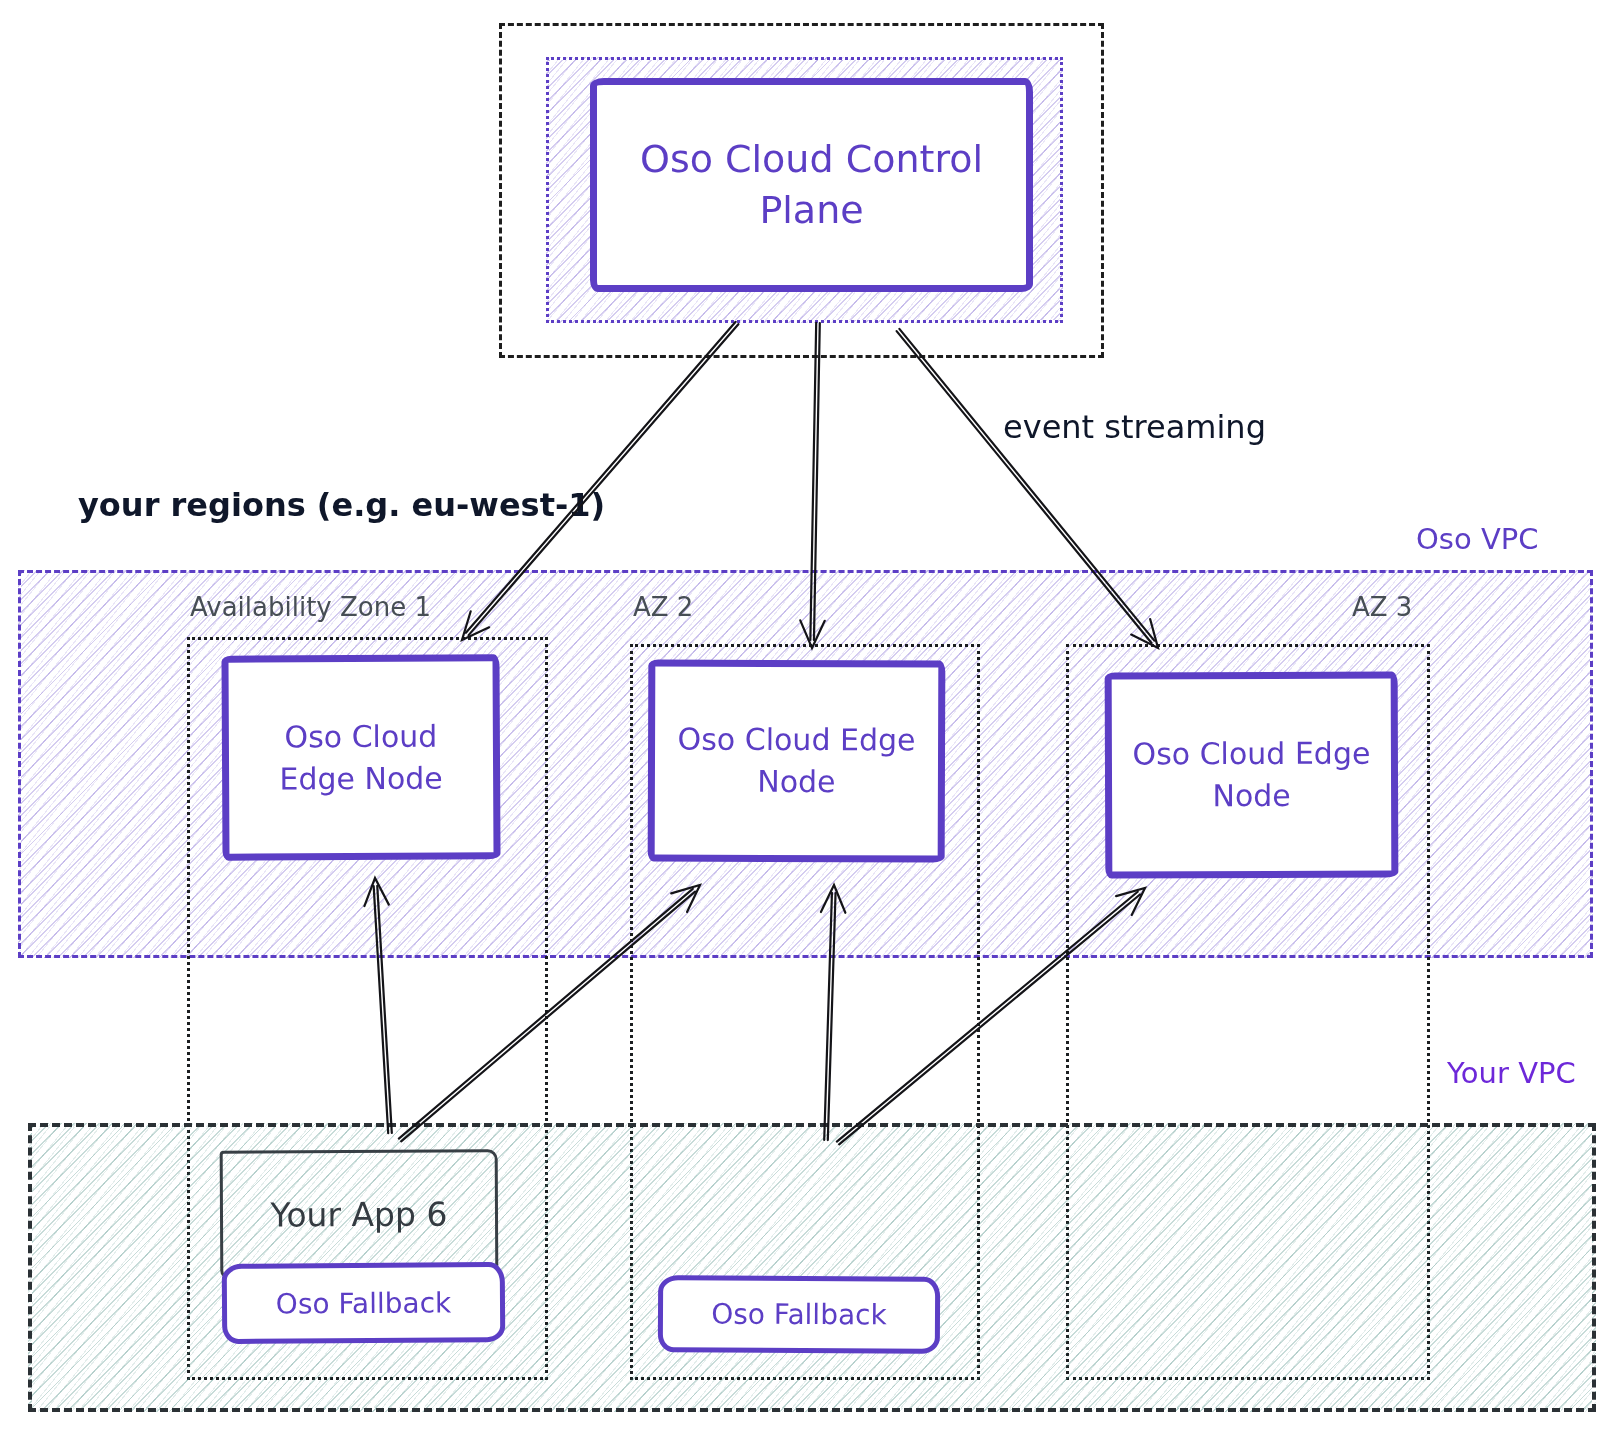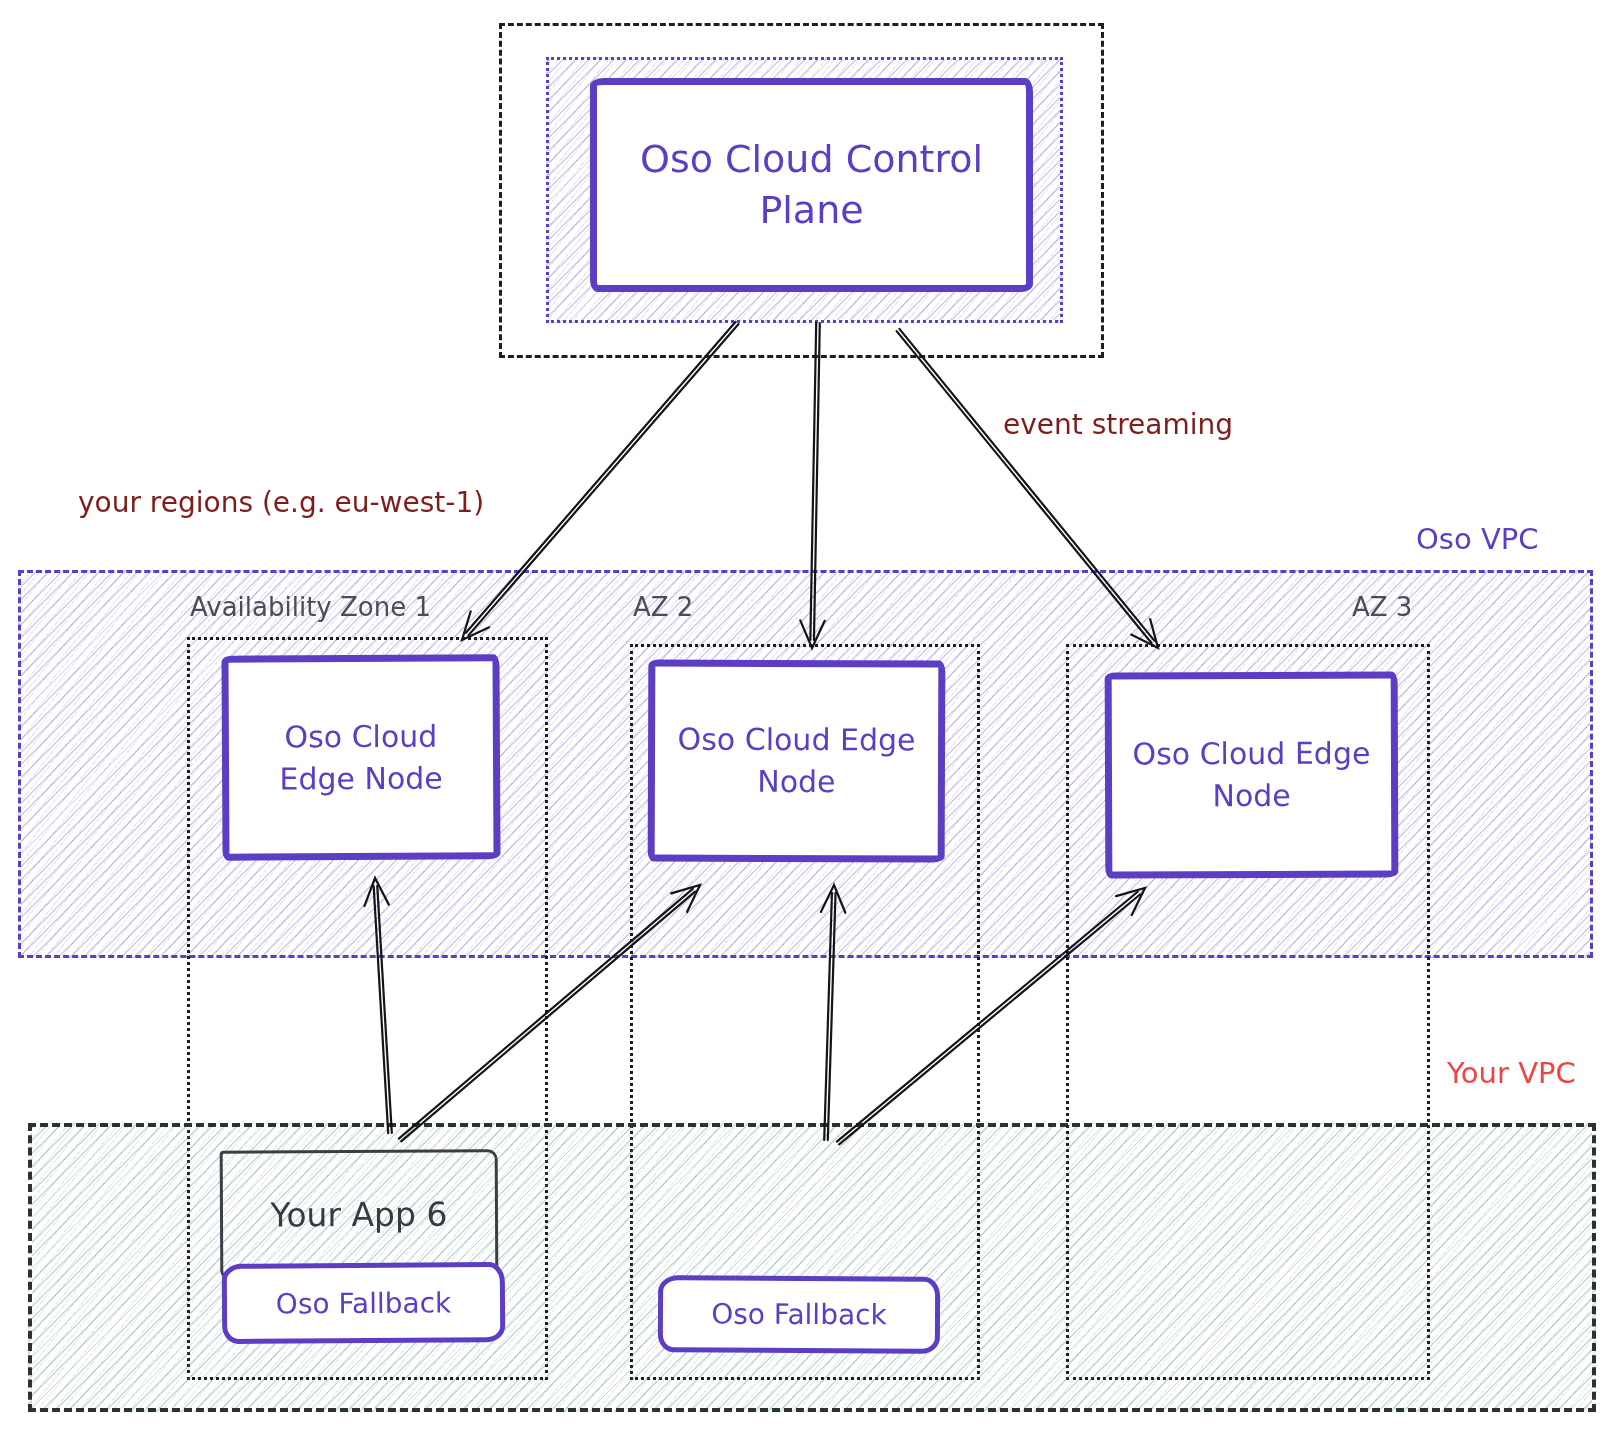--- a/index.html
+++ b/index.html
@@ -45,40 +45,40 @@
     color:#343b41;font-size:33px;border-radius:4px 10px 4px 8px;}
   .app1{left:220px;top:1150px;width:278px;height:128px;transform:rotate(-.3deg);}
   .app2{left:663px;top:1160px;width:274px;height:127px;transform:rotate(.2deg);}
   .fallback{background:#fff;border:5px solid #5c3ec5;border-radius:20px 16px 18px 16px/16px 20px 16px 18px;
     display:flex;align-items:center;justify-content:center;color:#5c3ec5;font-size:28px;z-index:5;}
   .fallback1{left:222px;top:1263px;width:283px;height:80px;transform:rotate(-.4deg);}
   .fallback2{left:658px;top:1276px;width:282px;height:77px;transform:rotate(.3deg);}
 
   
   .lbl{position:absolute;white-space:nowrap;}
-  .lbl-ink{color:#7f1d1d;font-size:28px;}
+  .lbl-ink{color:#0f172a;font-size:32px;}
   .lbl-gray{color:#474e55;font-size:26px;}
   .lbl-purple{color:#5c3ec5;font-size:29px;}
-  .lbl-darkgray{color:#ef4444;font-size:29px;}
+  .lbl-darkgray{color:#6d28d9;font-size:29px;}
 
   #arrows{position:absolute;left:0;top:0;pointer-events:none;z-index:8;}
 </style>
 </head>
 <body>
 
 <div id="canvas">
 
   <div class="abs cp-outer"></div>
   <div class="abs cp-dotted hatch-purple"></div>
   <div class="abs cp-box">
     <span>Oso Cloud Control Plane</span>
   </div>
 
   <div class="lbl lbl-ink" style="left:1003px;top:408px;">event streaming</div>
-  <div class="lbl lbl-ink" style="left:78px;top:486px;">your regions (e.g. eu-west-1)</div>
+  <div class="lbl lbl-ink" style="left:78px;top:486px;font-weight:bold;">your regions (e.g. eu-west-1)</div>
 
   <div class="lbl lbl-purple" style="left:1416px;top:522px;">Oso VPC</div>
   <div class="abs oso-vpc hatch-purple"></div>
 
   <div class="abs az az1"></div>
   <div class="abs az az2"></div>
   <div class="abs az az3"></div>
 
   <div class="lbl lbl-gray" style="left:190px;top:592px;">Availability Zone 1</div>
   <div class="lbl lbl-gray" style="left:633px;top:592px;">AZ 2</div>

